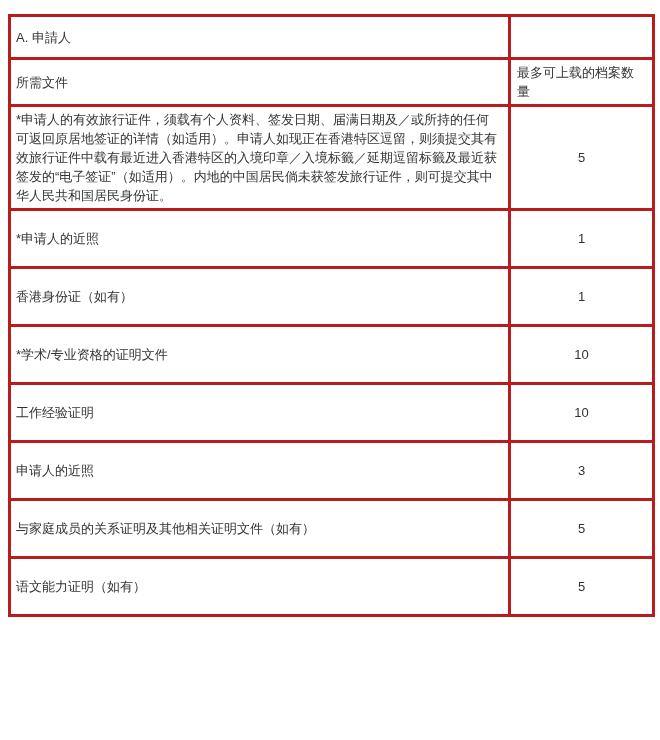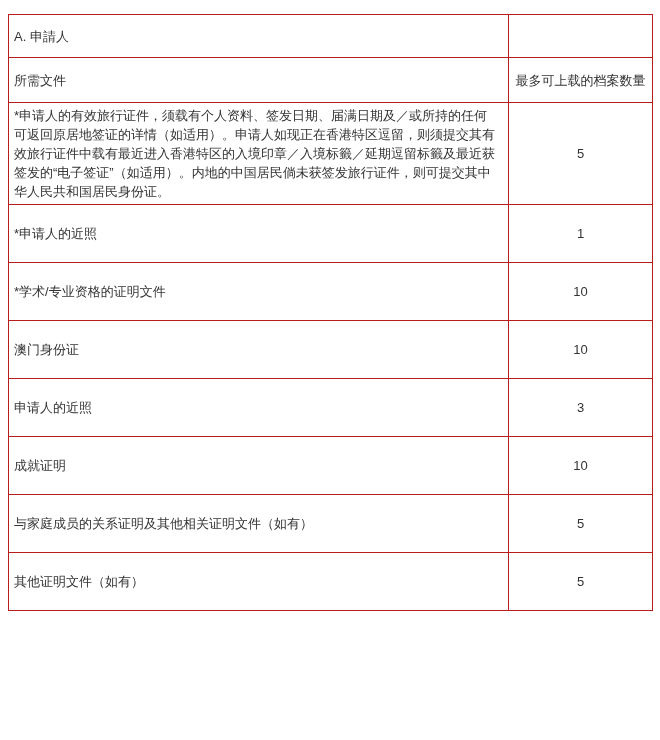--- a/index.html
+++ b/index.html
@@ -21,38 +21,37 @@
   table.doc-table {
     border-collapse: collapse;
     width: 644px;
     table-layout: fixed;
     font-size: 13px;
     line-height: 19px;
   }
   col.col-doc { width: 500px; }
   col.col-num { width: 144px; }
   td {
-    border: 1px solid #b91c1c;
+    border: 3px solid #b91c1c;
     vertical-align: middle;
     padding: 3px 8px 3px 5px;
     word-break: break-all;
   }
   tr.section-row  { height: 43px; }
   tr.header-row   { height: 45px; }
   tr.data-row     { height: 58px; }
   td.doc-cell {
     white-space: pre-line;
     text-align: left;
   }
   td.num-cell {
     text-align: center;
     padding: 3px 2px;
   }
   td.header-num-cell {
-    text-align: center;
     padding: 3px 6px;
     font-family: Liberation Serif, serif;
   }
 </style>
 </head>
 <body>
 
 <div class="page">
   <table class="doc-table">
     <colgroup>
@@ -70,38 +69,38 @@
       </tr>
     <tr class="data-row">
     <td class="doc-cell">*申请人的有效旅行证件，须载有个人资料、签发日期、届满日期及／或所持的任何可返回原居地签证的详情（如适用）。申请人如现正在香港特区逗留，则须提交其有效旅行证件中载有最近进入香港特区的入境印章／入境标籤／延期逗留标籤及最近获签发的“电子签证”（如适用）。内地的中国居民倘未获签发旅行证件，则可提交其中华人民共和国居民身份证。</td>
     <td class="num-cell">5</td>
   </tr>
         <tr class="data-row">
     <td class="doc-cell">*申请人的近照</td>
     <td class="num-cell">1</td>
   </tr>
         <tr class="data-row">
+    <td class="doc-cell">香港身份证（如有）</td>
+    <td class="num-cell">1</td>
+  </tr>
+        <tr class="data-row">
     <td class="doc-cell">*学术/专业资格的证明文件</td>
     <td class="num-cell">10</td>
   </tr>
         <tr class="data-row">
-    <td class="doc-cell">澳门身份证</td>
+    <td class="doc-cell">工作经验证明</td>
     <td class="num-cell">10</td>
   </tr>
         <tr class="data-row">
     <td class="doc-cell">申请人的近照</td>
     <td class="num-cell">3</td>
   </tr>
         <tr class="data-row">
-    <td class="doc-cell">成就证明</td>
-    <td class="num-cell">10</td>
-  </tr>
-        <tr class="data-row">
     <td class="doc-cell">与家庭成员的关系证明及其他相关证明文件（如有）</td>
     <td class="num-cell">5</td>
   </tr>
         <tr class="data-row">
-    <td class="doc-cell">其他证明文件（如有）</td>
+    <td class="doc-cell">语文能力证明（如有）</td>
     <td class="num-cell">5</td>
   </tr>
       </tbody>
   </table>
 </div>
 
 </body></html>

